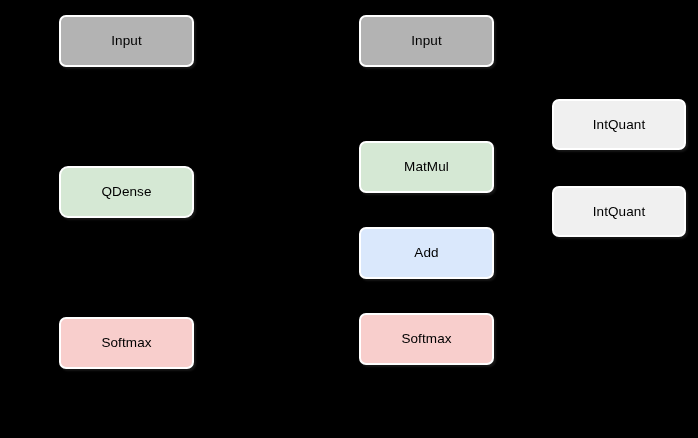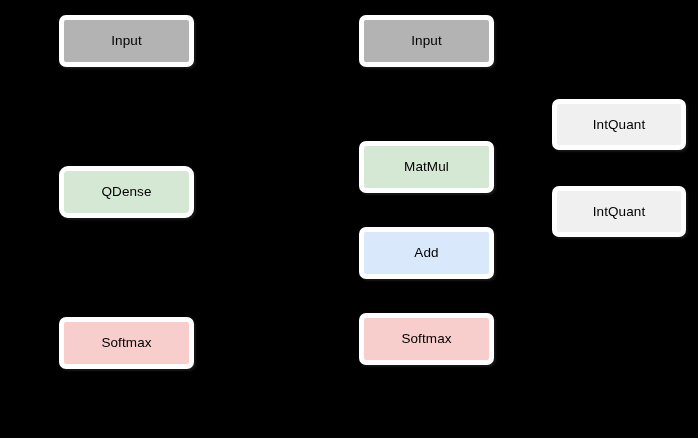--- a/index.html
+++ b/index.html
@@ -15,21 +15,21 @@
     overflow: hidden;
     font-family: "Liberation Sans", sans-serif;
   }
   .node {
     position: absolute;
     box-sizing: border-box;
     display: flex;
     align-items: center;
     justify-content: center;
     border-radius: 7px;
-    border: 5px solid #ffffff;
+    border: 2px solid #ffffff;
     color: #000000;
     font-size: 13.5px;
     font-family: "Liberation Sans", sans-serif;
     line-height: 1;
     letter-spacing: 0.1px;
     text-align: center;
     box-shadow: 2px 2px 2px rgba(40,40,40,0.55);
     user-select: none;
   }
   .node-label {

